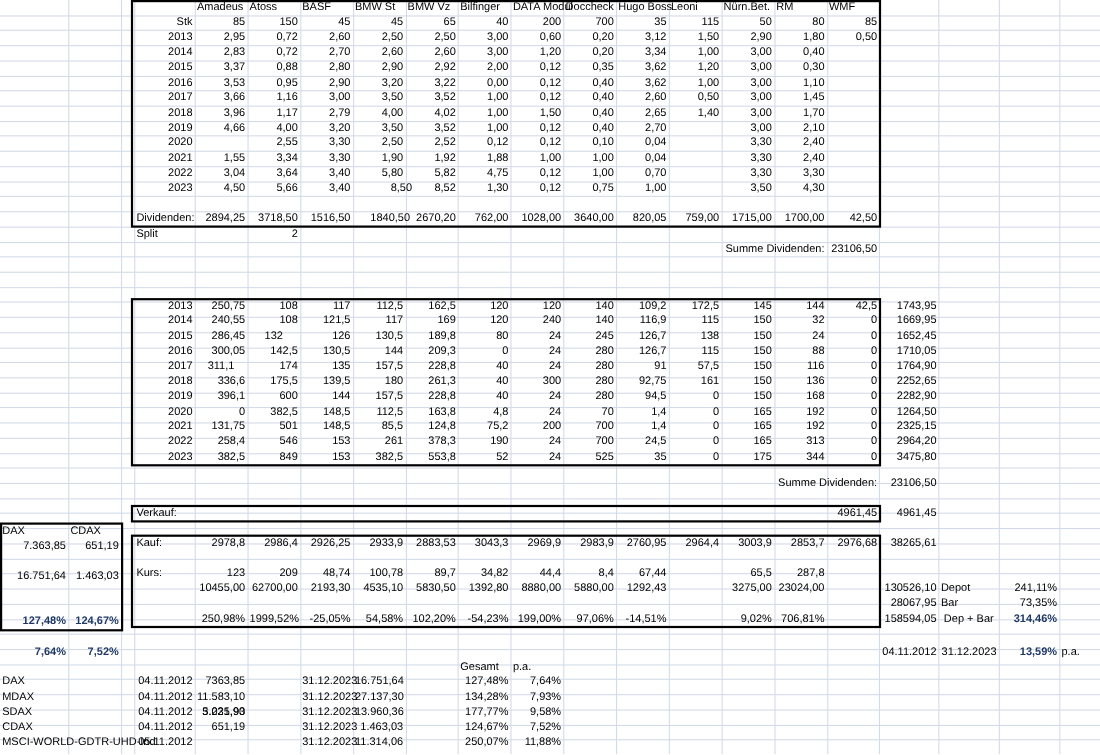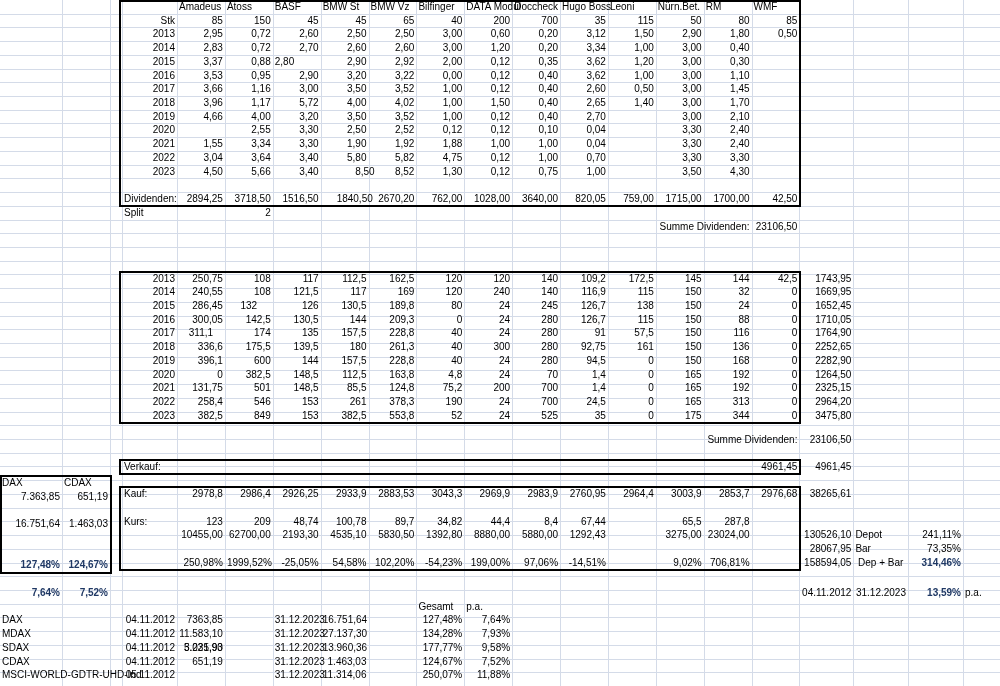--- a/index.html
+++ b/index.html
@@ -139,21 +139,21 @@
     <div class="c" style="left: 416.4px; top: 41.16px; width: 47.88px; text-align: right;">3,00</div>
     <div class="c" style="left: 464.28px; top: 41.16px; width: 47.88px; text-align: right;">1,20</div>
     <div class="c" style="left: 512.16px; top: 41.16px; width: 47.88px; text-align: right;">0,20</div>
     <div class="c" style="left: 560.04px; top: 41.16px; width: 47.88px; text-align: right;">3,34</div>
     <div class="c" style="left: 607.92px; top: 41.16px; width: 47.88px; text-align: right;">1,00</div>
     <div class="c" style="left: 655.8px; top: 41.16px; width: 47.88px; text-align: right;">3,00</div>
     <div class="c" style="left: 703.68px; top: 41.16px; width: 47.88px; text-align: right;">0,40</div>
     <div class="c" style="left: 122px; top: 54.88px; width: 55px; text-align: right;">2015</div>
     <div class="c" style="left: 177px; top: 54.88px; width: 47.88px; text-align: right;">3,37</div>
     <div class="c" style="left: 224.88px; top: 54.88px; width: 47.88px; text-align: right;">0,88</div>
-    <div class="c" style="left: 272.76px; top: 54.88px; width: 47.88px; ">2,80</div>
+    <div class="c" style="left: 272.76px; top: 54.88px; width: 47.88px; text-align: right;">2,80</div>
     <div class="c" style="left: 320.64px; top: 54.88px; width: 47.88px; text-align: right;">2,90</div>
     <div class="c" style="left: 368.52px; top: 54.88px; width: 47.88px; text-align: right;">2,92</div>
     <div class="c" style="left: 416.4px; top: 54.88px; width: 47.88px; text-align: right;">2,00</div>
     <div class="c" style="left: 464.28px; top: 54.88px; width: 47.88px; text-align: right;">0,12</div>
     <div class="c" style="left: 512.16px; top: 54.88px; width: 47.88px; text-align: right;">0,35</div>
     <div class="c" style="left: 560.04px; top: 54.88px; width: 47.88px; text-align: right;">3,62</div>
     <div class="c" style="left: 607.92px; top: 54.88px; width: 47.88px; text-align: right;">1,20</div>
     <div class="c" style="left: 655.8px; top: 54.88px; width: 47.88px; text-align: right;">3,00</div>
     <div class="c" style="left: 703.68px; top: 54.88px; width: 47.88px; text-align: right;">0,30</div>
     <div class="c" style="left: 122px; top: 68.6px; width: 55px; text-align: right;">2016</div>
@@ -178,21 +178,21 @@
     <div class="c" style="left: 416.4px; top: 82.32px; width: 47.88px; text-align: right;">1,00</div>
     <div class="c" style="left: 464.28px; top: 82.32px; width: 47.88px; text-align: right;">0,12</div>
     <div class="c" style="left: 512.16px; top: 82.32px; width: 47.88px; text-align: right;">0,40</div>
     <div class="c" style="left: 560.04px; top: 82.32px; width: 47.88px; text-align: right;">2,60</div>
     <div class="c" style="left: 607.92px; top: 82.32px; width: 47.88px; text-align: right;">0,50</div>
     <div class="c" style="left: 655.8px; top: 82.32px; width: 47.88px; text-align: right;">3,00</div>
     <div class="c" style="left: 703.68px; top: 82.32px; width: 47.88px; text-align: right;">1,45</div>
     <div class="c" style="left: 122px; top: 96.04px; width: 55px; text-align: right;">2018</div>
     <div class="c" style="left: 177px; top: 96.04px; width: 47.88px; text-align: right;">3,96</div>
     <div class="c" style="left: 224.88px; top: 96.04px; width: 47.88px; text-align: right;">1,17</div>
-    <div class="c" style="left: 272.76px; top: 96.04px; width: 47.88px; text-align: right;">5,72</div>
+    <div class="c" style="left: 272.76px; top: 96.04px; width: 47.88px; text-align: right;">2,79</div>
     <div class="c" style="left: 320.64px; top: 96.04px; width: 47.88px; text-align: right;">4,00</div>
     <div class="c" style="left: 368.52px; top: 96.04px; width: 47.88px; text-align: right;">4,02</div>
     <div class="c" style="left: 416.4px; top: 96.04px; width: 47.88px; text-align: right;">1,00</div>
     <div class="c" style="left: 464.28px; top: 96.04px; width: 47.88px; text-align: right;">1,50</div>
     <div class="c" style="left: 512.16px; top: 96.04px; width: 47.88px; text-align: right;">0,40</div>
     <div class="c" style="left: 560.04px; top: 96.04px; width: 47.88px; text-align: right;">2,65</div>
     <div class="c" style="left: 607.92px; top: 96.04px; width: 47.88px; text-align: right;">1,40</div>
     <div class="c" style="left: 655.8px; top: 96.04px; width: 47.88px; text-align: right;">3,00</div>
     <div class="c" style="left: 703.68px; top: 96.04px; width: 47.88px; text-align: right;">1,70</div>
     <div class="c" style="left: 122px; top: 109.76px; width: 55px; text-align: right;">2019</div>

